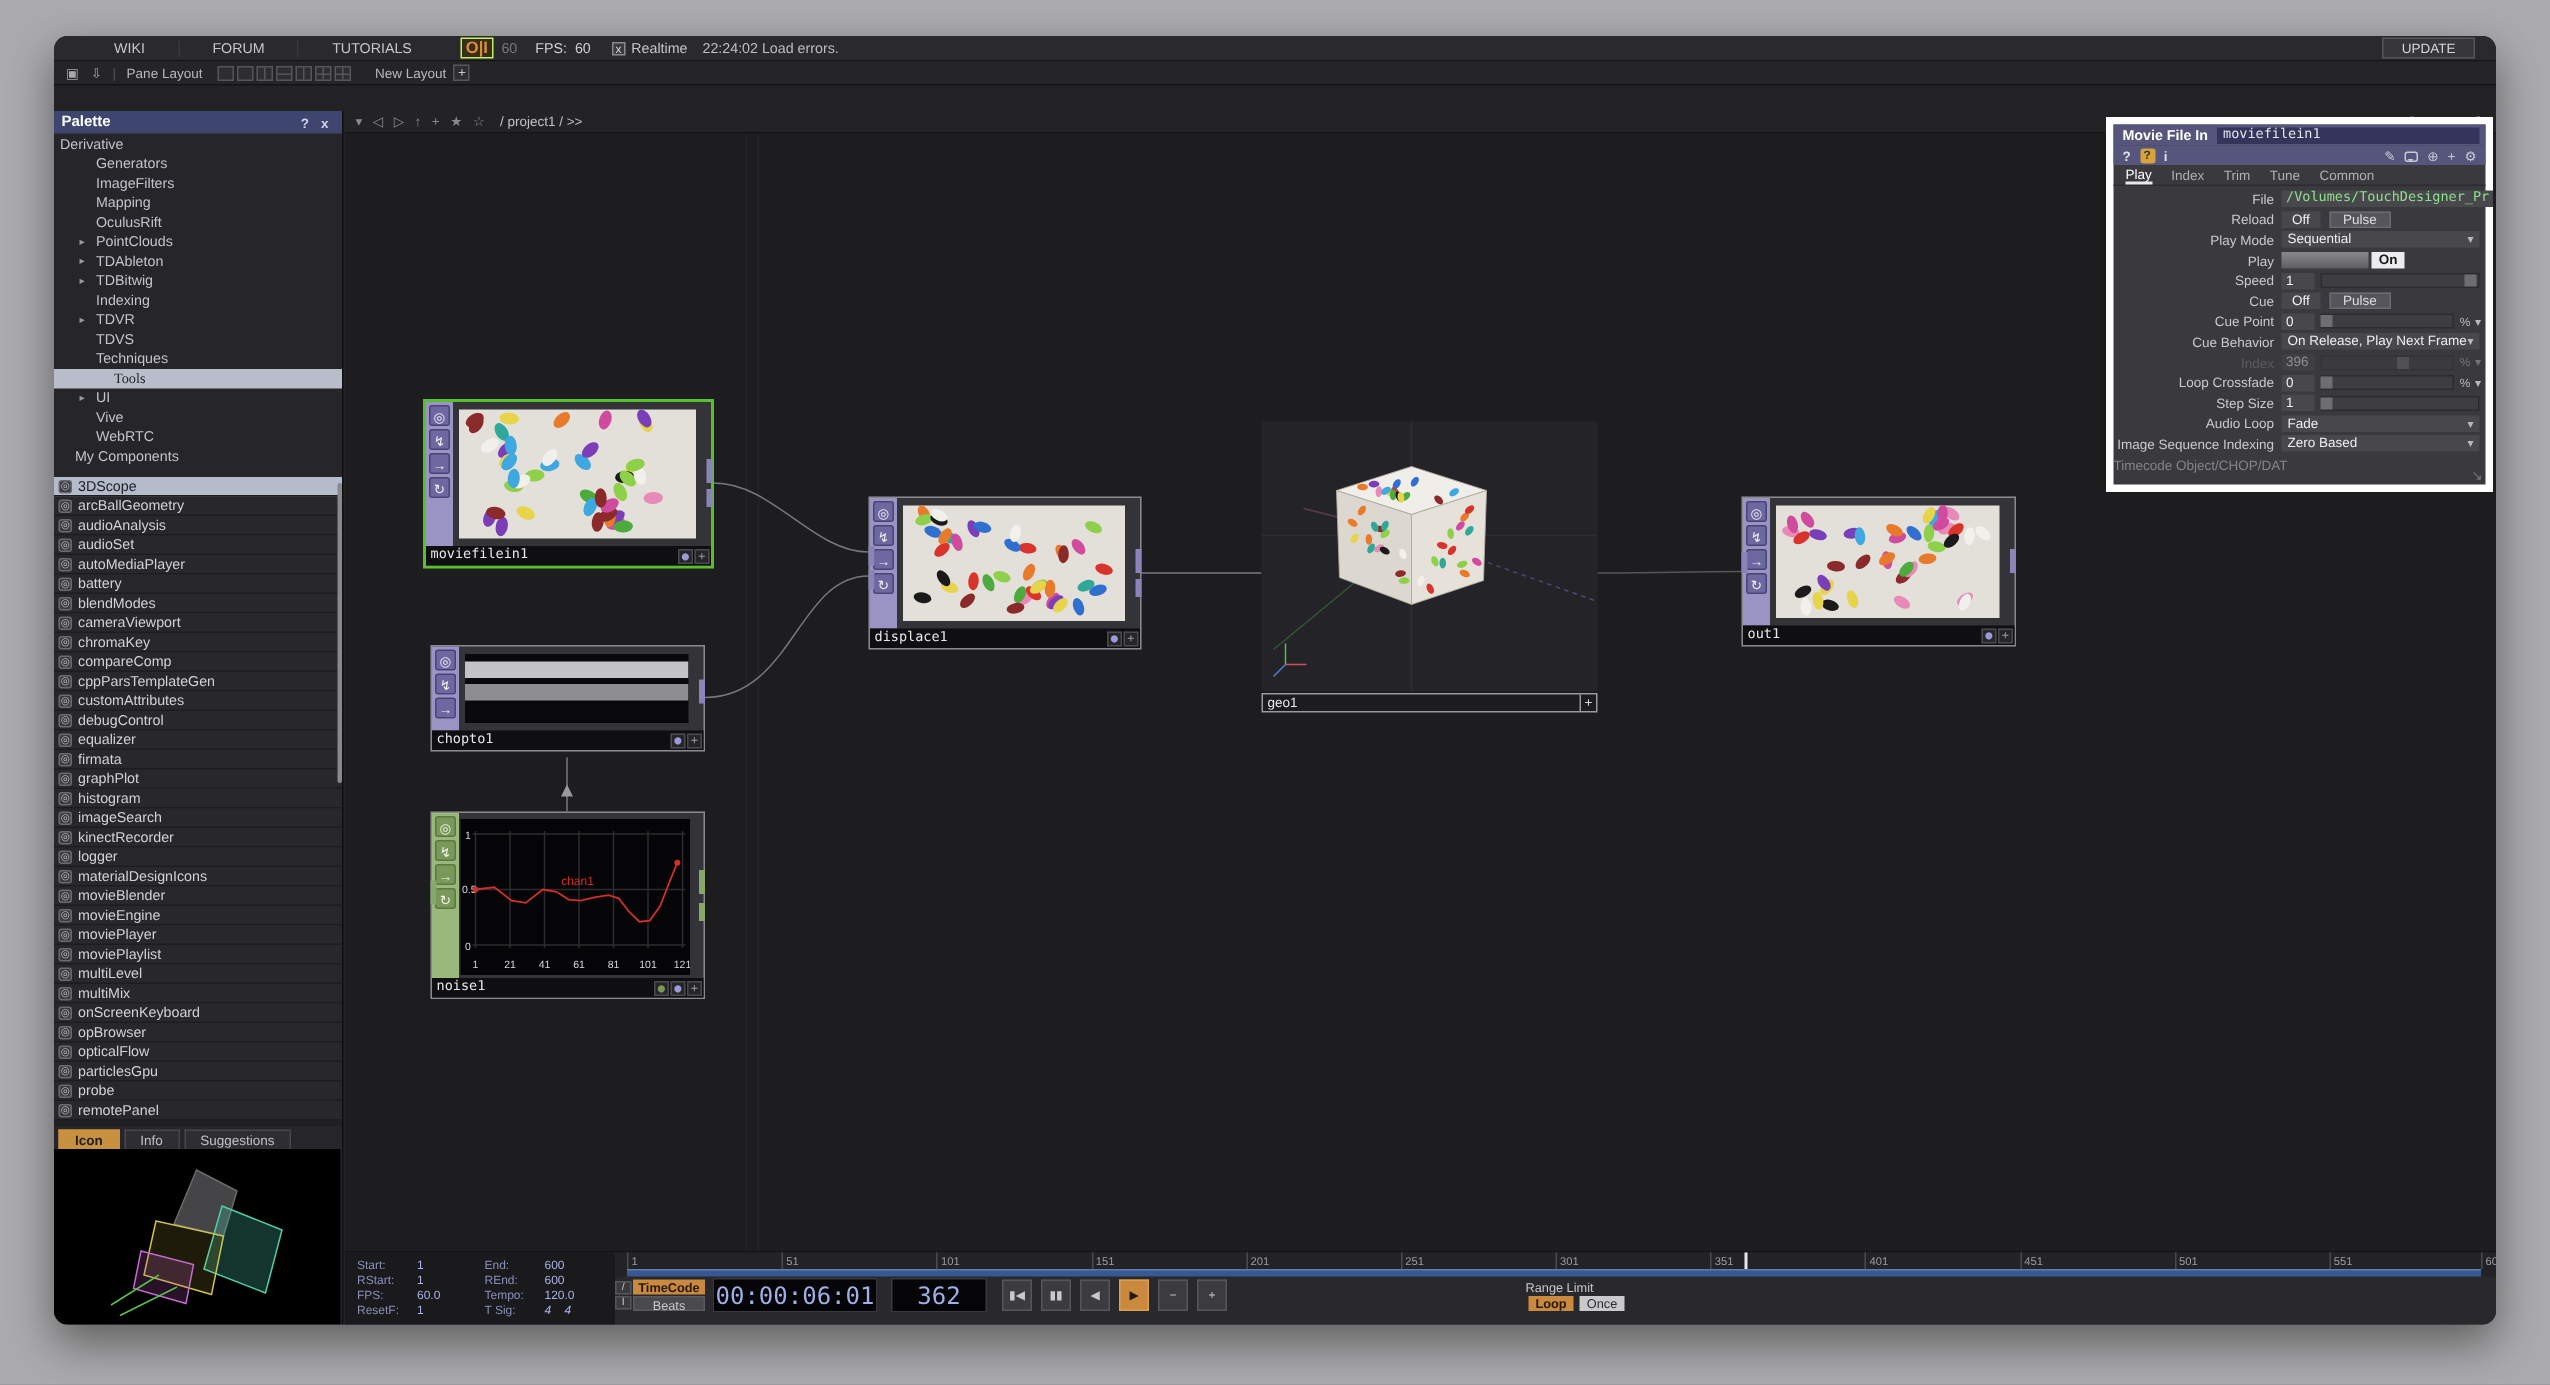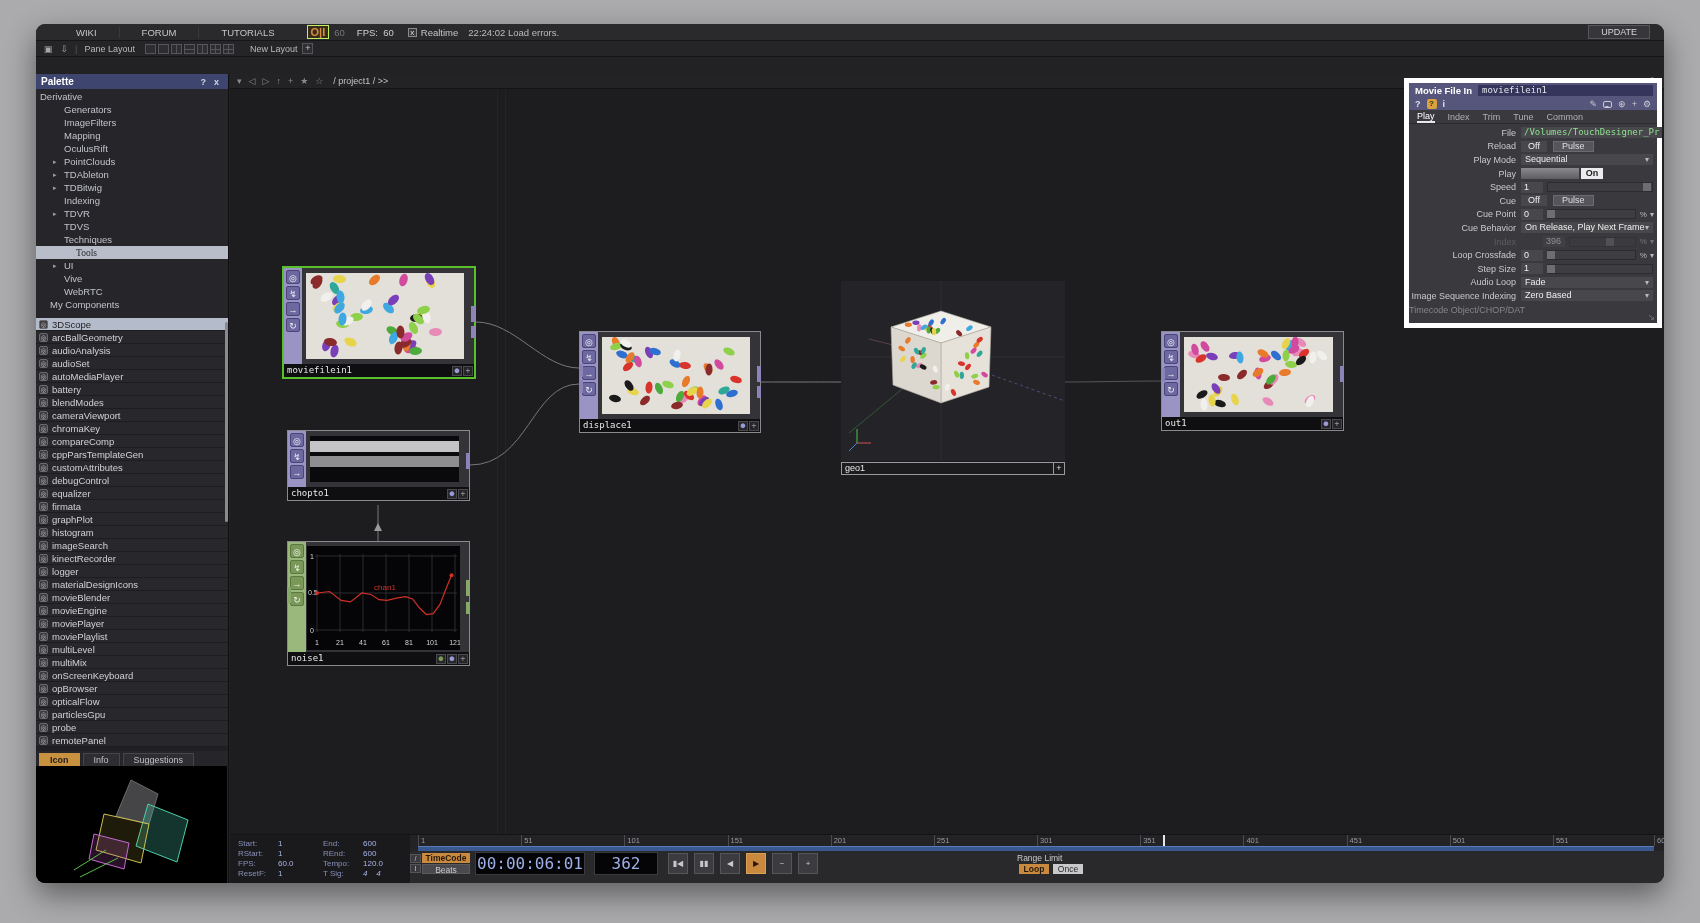--- a/index.html
+++ b/index.html
@@ -768,21 +768,21 @@
               </div>
               <div class="prow">
                 <span class="plabel">Cue Behavior</span>
                 <span class="pdrop">
                   <span>On Release, Play Next Frame</span>
                   <span class="dd">▾</span>
                 </span>
               </div>
               <div class="prow dim">
                 <span class="plabel" style="color: rgb(132, 132, 138);">Index</span>
-                <span class="pval" style="min-width: 22px; margin-left: 22px;">396</span>
+                <span class="pval" style="min-width: 22px;">396</span>
                 <span class="ptrack">
                   <span class="phandle" style="left: calc(62% - 4px);"></span>
                 </span>
                 <span class="psuffix">%</span>
                 <span class="psuffix">▾</span>
               </div>
               <div class="prow">
                 <span class="plabel">Loop Crossfade</span>
                 <span class="pval" style="min-width: 22px;">0</span>
                 <span class="ptrack">

